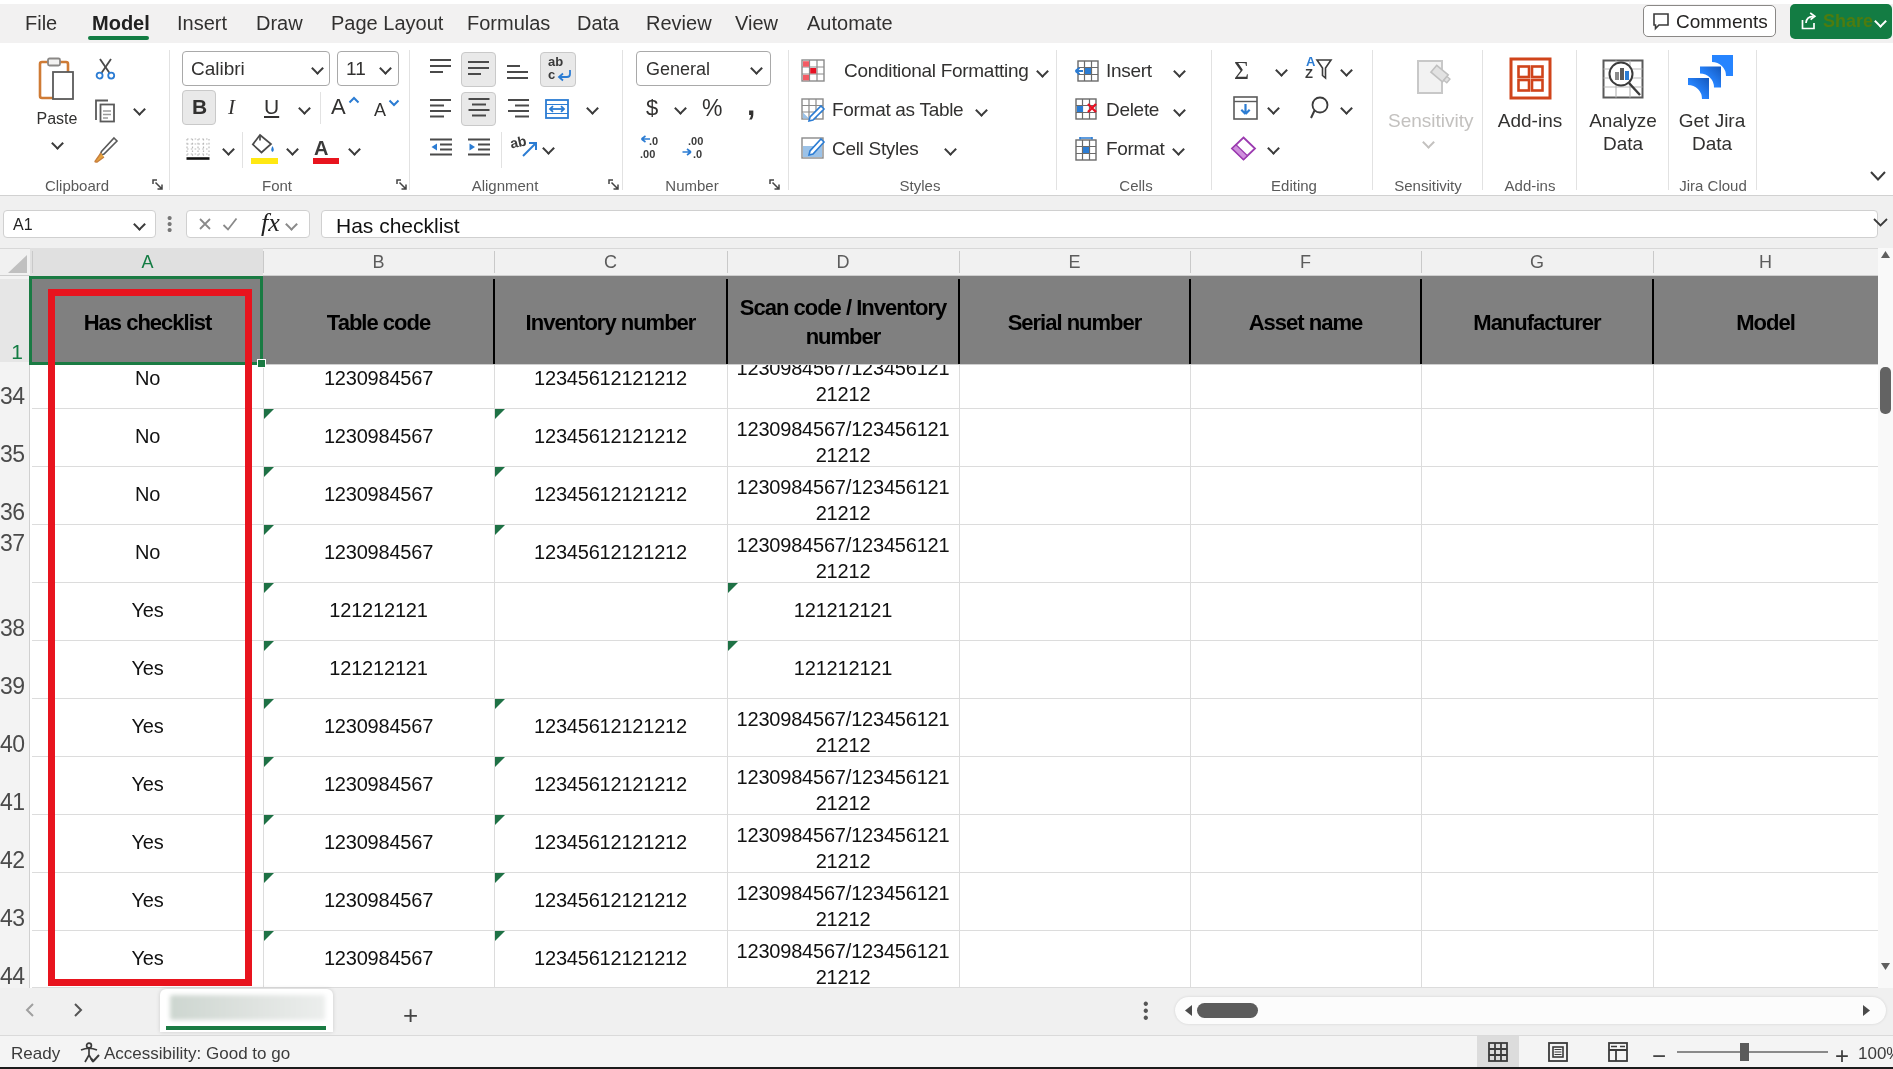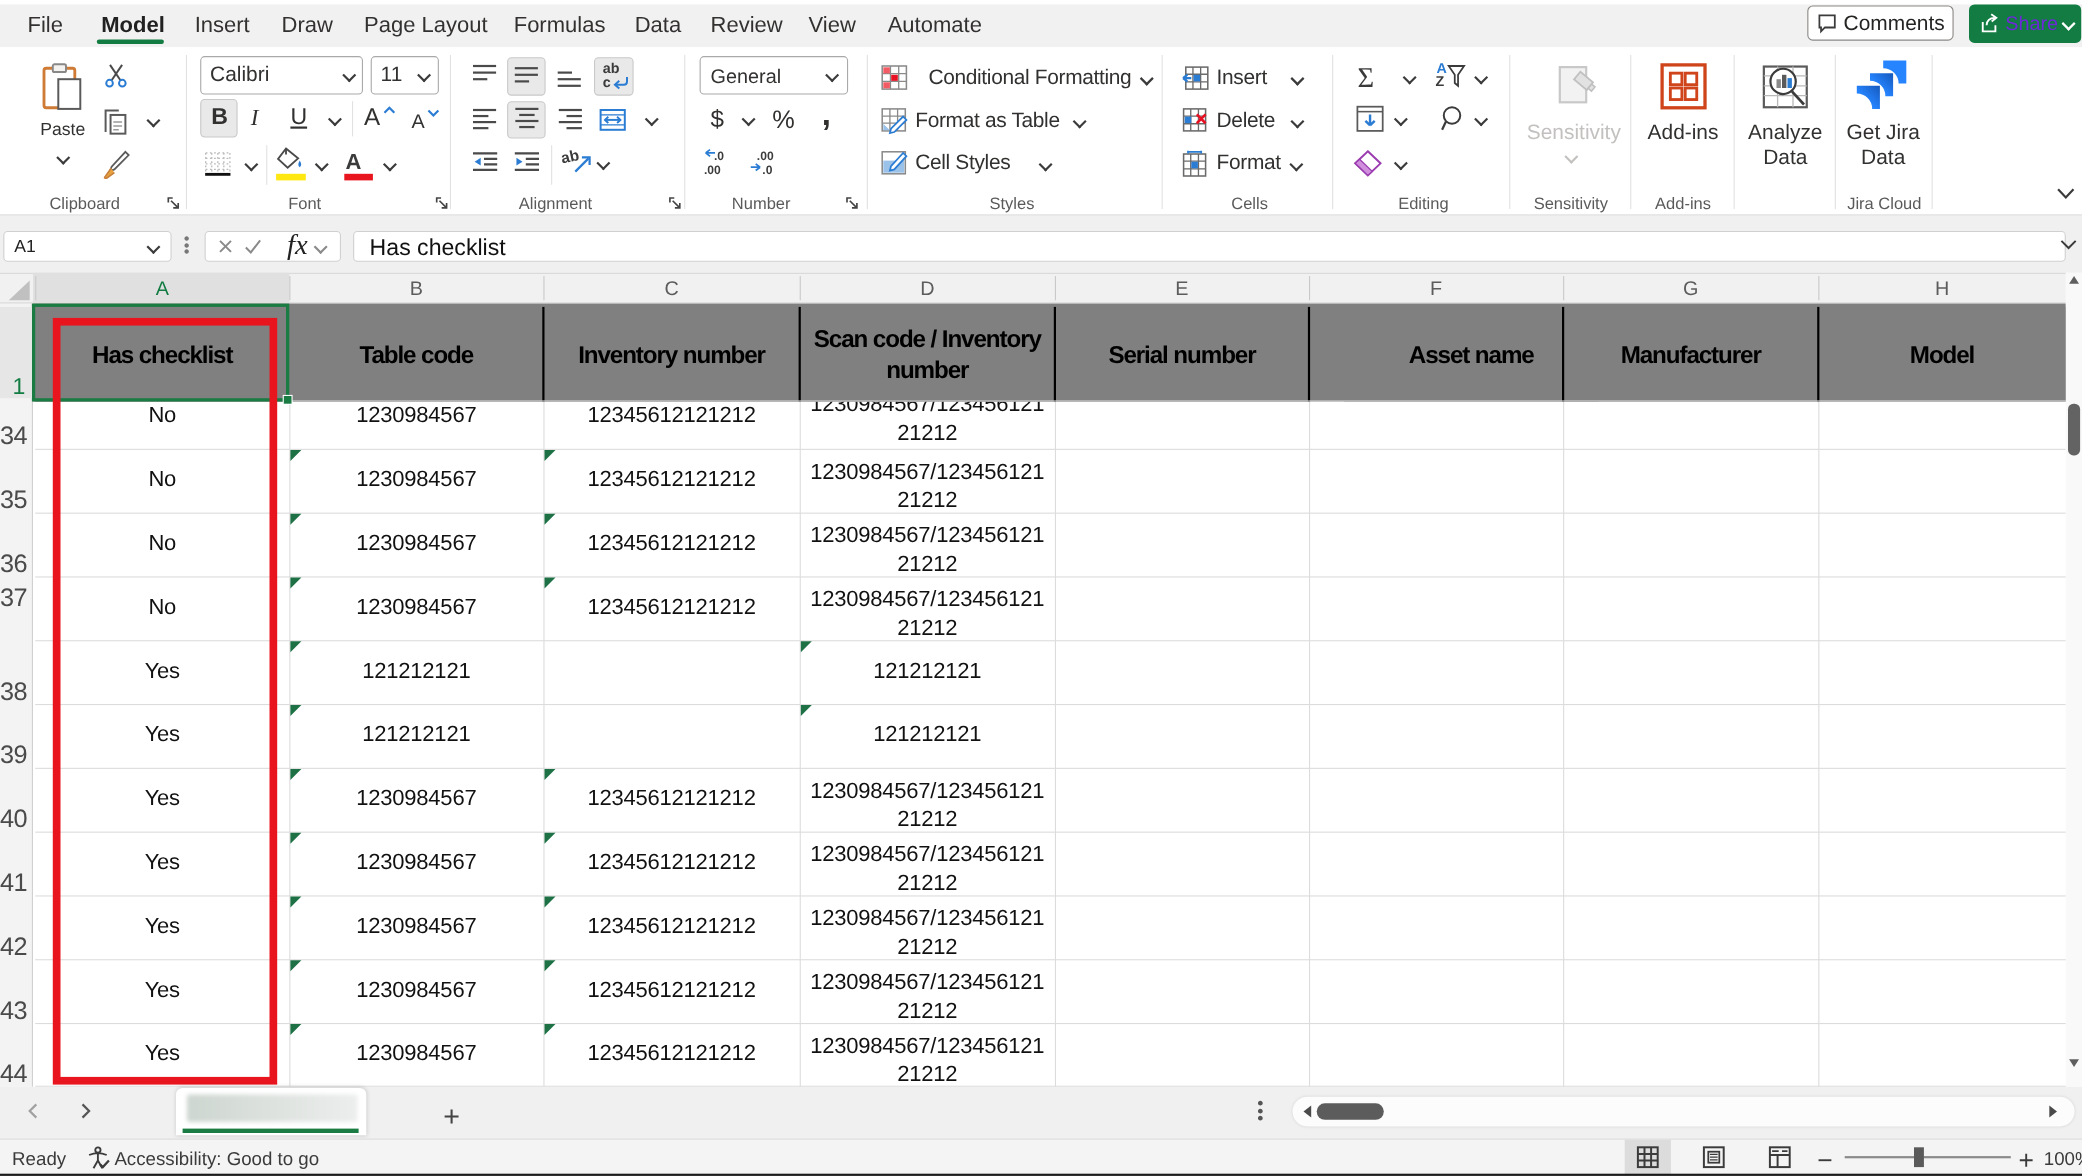--- a/index.html
+++ b/index.html
@@ -40,21 +40,21 @@
 <svg style="left:1652px;top:12px" width="18" height="18" viewBox="0 0 18 18">
     <path d="M2 2 h14 v11 h-9 l-3.5 3.5 v-3.5 h-1.5 z" fill="none" stroke="#3b3b3b" stroke-width="1.6"></path>
   </svg>
 <div class="abs" style="left:1676px;top:11px;font-size:19px;color:#252423;">Comments</div>
 <div class="abs" style="left:1790px;top:4px;width:102px;height:35px;background:#137c43;border-radius:5px;"></div>
 <svg style="left:1799px;top:11px" width="20" height="20" viewBox="0 0 20 20">
     <path d="M3.5 9 v8.5 h11.5 v-5.5" fill="none" stroke="#fff" stroke-width="1.7"></path>
     <path d="M7 12 q0.3-6.5 7.5-6.7" fill="none" stroke="#fff" stroke-width="1.7"></path>
     <path d="M11.2 2 L15.8 5.2 L11.6 8.6" fill="none" stroke="#fff" stroke-width="1.7"></path>
   </svg>
-<div class="abs" style="left:1823px;top:11px;font-size:18px;color:#6d28d9;">Share</div>
+<div class="abs" style="left:1823px;top:11px;font-size:18px;color:#4d7c0f;font-weight:bold;">Share</div>
 <div class="chev" style="left:1876px;top:17px;border-color:#fff;"></div>
 <div class="abs" style="left:0;top:43px;width:1893px;height:153px;background:#fff;border-bottom:1px solid #d1d1d1;box-sizing:border-box;"></div>
 <div class="gsep" style="left:169px;"></div>
 <div class="gsep" style="left:409px;"></div>
 <div class="gsep" style="left:622px;"></div>
 <div class="gsep" style="left:788px;"></div>
 <div class="gsep" style="left:1056px;"></div>
 <div class="gsep" style="left:1211px;"></div>
 <div class="gsep" style="left:1372px;"></div>
 <div class="gsep" style="left:1482px;"></div>
@@ -470,21 +470,21 @@
 <div class="tri" style="left:495px;top:873px;"></div>
 <div class="tri" style="left:495px;top:931px;"></div>
 <div class="tri" style="left:728px;top:583px;"></div>
 <div class="tri" style="left:728px;top:641px;"></div>
 <div class="abs" style="left:30px;top:276px;width:1848px;height:89px;background:#808080;"></div>
 <div class="hcell" style="left:32px;width:231px;padding:0 10px;">Has checklist</div>
 <div class="hcell" style="left:263px;width:231px;padding:0 10px;">Table code</div>
 <div class="hcell" style="left:494px;width:233px;padding:0 10px;">Inventory number</div>
 <div class="hcell" style="left:727px;width:232px;padding:0 10px;">Scan code / Inventory<br>number</div>
 <div class="hcell" style="left:959px;width:231px;padding:0 10px;">Serial number</div>
-<div class="hcell" style="left:1222px;width:231px;padding:0 10px;">Asset name</div>
+<div class="hcell" style="left:1190px;width:231px;padding:0 10px;">Asset name</div>
 <div class="hcell" style="left:1421px;width:232px;padding:0 10px;">Manufacturer</div>
 <div class="hcell" style="left:1653px;width:225px;padding:0 10px;">Model</div>
 <div class="abs" style="left:493px;top:279px;width:2px;height:86px;background:#000;"></div>
 <div class="abs" style="left:726px;top:279px;width:2px;height:86px;background:#000;"></div>
 <div class="abs" style="left:958px;top:279px;width:2px;height:86px;background:#000;"></div>
 <div class="abs" style="left:1189px;top:279px;width:2px;height:86px;background:#000;"></div>
 <div class="abs" style="left:1420px;top:279px;width:2px;height:86px;background:#000;"></div>
 <div class="abs" style="left:1652px;top:279px;width:2px;height:86px;background:#000;"></div>
 <div class="abs" style="left:263px;top:364px;width:1615px;height:1px;background:#cfcfcf;"></div>
 <div class="abs" style="left:29px;top:276px;width:234px;height:89px;border:3px solid #1a7b43;box-sizing:border-box;"></div>

